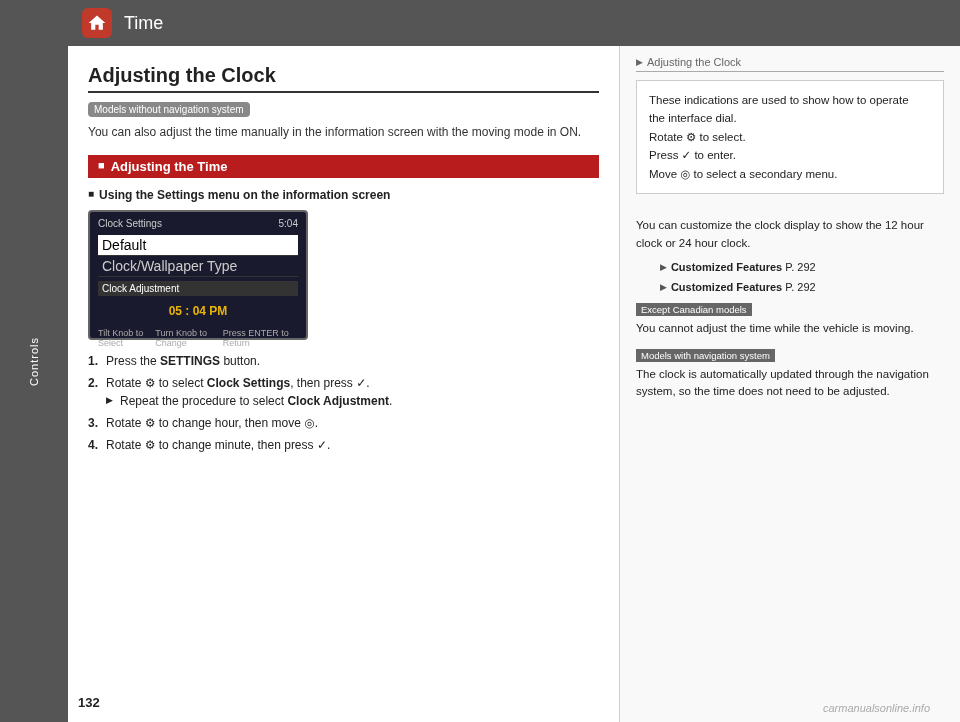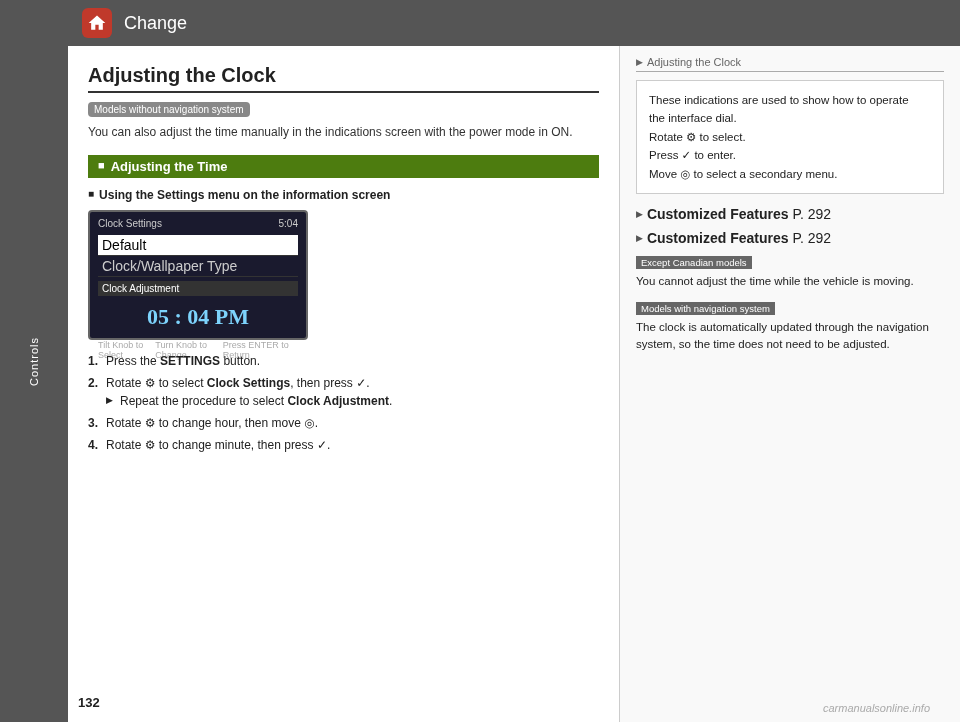--- a/index.html
+++ b/index.html
@@ -123,21 +123,21 @@
 
     .intro-text {
       font-size: 12px;
       line-height: 1.5;
       margin-bottom: 14px;
       color: #333;
     }
 
     
     .subsection-header {
-      background: #4d7c0f;
+      background: #b91c1c;
       color: #fff;
       padding: 4px 10px;
       font-size: 13px;
       font-weight: bold;
       display: flex;
       align-items: flex-start;
       margin-bottom: 10px;
     }
     .subsection-header::before {
       content: '■';
@@ -193,25 +193,24 @@
       color: #fff;
       padding: 2px 4px;
       font-size: 10px;
       margin-top: 4px;
       margin-bottom: 4px;
     }
     .screen-time-display {
       display: flex;
       align-items: center;
       justify-content: center;
-      font-size: 22px;
-      font-weight: bold;
-      color: #7dd3fc;
+      font-size: 12px;
+      font-weight: bold;
+      color: #eab308;
       padding: 4px 0;
-      font-family: Liberation Serif, serif;
     }
     .screen-arrows {
       display: flex;
       justify-content: space-between;
       color: #aaa;
       font-size: 9px;
       margin-top: 6px;
     }
 
     
@@ -257,37 +256,38 @@
     .right-panel-title::before {
       content: '▶';
       font-size: 9px;
       margin-right: 4px;
     }
 
     .right-panel-box {
       background: #fff;
       border: 1px solid #ccc;
       padding: 10px 12px;
-      margin-bottom: 12px;
+      margin-bottom: 22px;
       font-size: 11.5px;
       line-height: 1.6;
     }
 
     .right-panel-text {
       font-size: 11.5px;
       line-height: 1.6;
       color: #222;
       margin-bottom: 8px;
     }
 
     .feature-link {
       display: flex;
       align-items: center;
-      font-size: 14px;
+      font-size: 11px;
       margin-bottom: 8px;
+      margin-left: 24px;
     }
     .feature-link::before {
       content: '▶';
       color: #555;
       font-size: 9px;
       margin-right: 4px;
     }
     .feature-link .bold {
       font-weight: bold;
     }
@@ -326,32 +326,32 @@
 </div>
 
 <div class="main">
 
   <div class="header-bar">
     <div class="header-icon">
       <svg viewBox="0 0 24 24">
         <path d="M10 20v-6h4v6h5v-8h3L12 3 2 12h3v8z"></path>
       </svg>
     </div>
-    <span class="header-title">Change</span>
+    <span class="header-title">Time</span>
   </div>
 
   <div class="content-area">
 
     <div class="left-panel">
 
       <div class="section-title">Adjusting the Clock</div>
 
       <div class="tag-badge">Models without navigation system</div>
 
-      <p class="intro-text">You can also adjust the time manually in the indications screen with the power mode in ON.</p>
+      <p class="intro-text">You can also adjust the time manually in the information screen with the moving mode in ON.</p>
 
       <div class="subsection-header">
         <span>Adjusting the Time</span>
       </div>
 
       <div class="sub-sub-title">
         <span>Using the Settings menu on the information screen</span>
       </div>
 
       
@@ -399,20 +399,21 @@
       <div class="right-panel-title">Adjusting the Clock</div>
 
       <div class="right-panel-box">
         <div>These indications are used to show how to operate</div>
         <div>the interface dial.</div>
         <div>Rotate ⚙ to select.</div>
         <div>Press ✓ to enter.</div>
         <div>Move ◎ to select a secondary menu.</div>
       </div>
 
+      <p class="right-panel-text">You can customize the clock display to show the 12 hour clock or 24 hour clock.</p>
 
       <div class="feature-link">
         <span class="bold">Customized Features</span>&nbsp;<span>P. 292</span>
       </div>
 
 
       <div class="feature-link">
         <span class="bold">Customized Features</span>&nbsp;<span>P. 292</span>
       </div>
 

